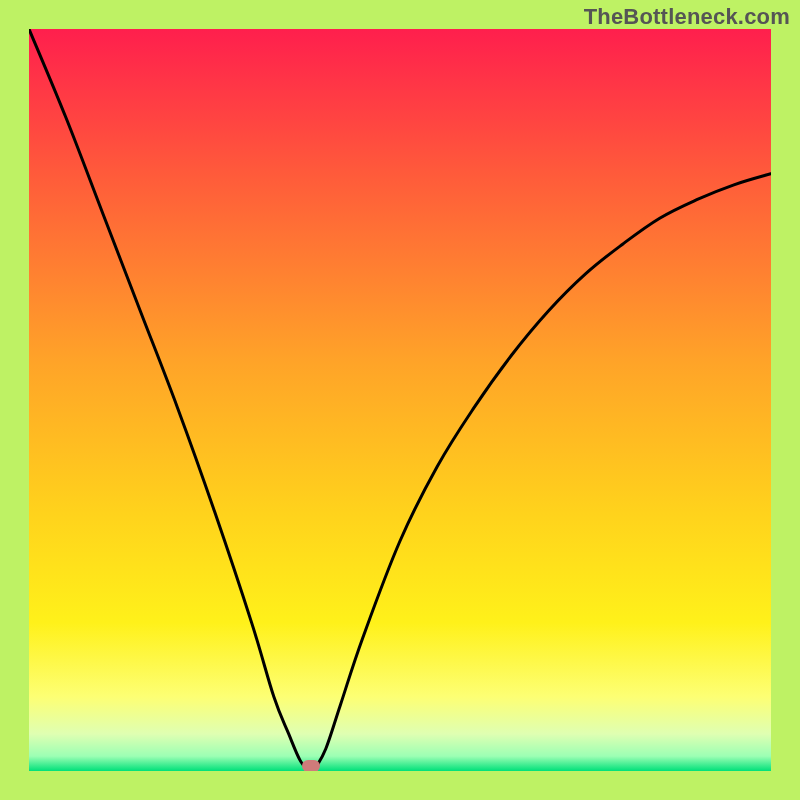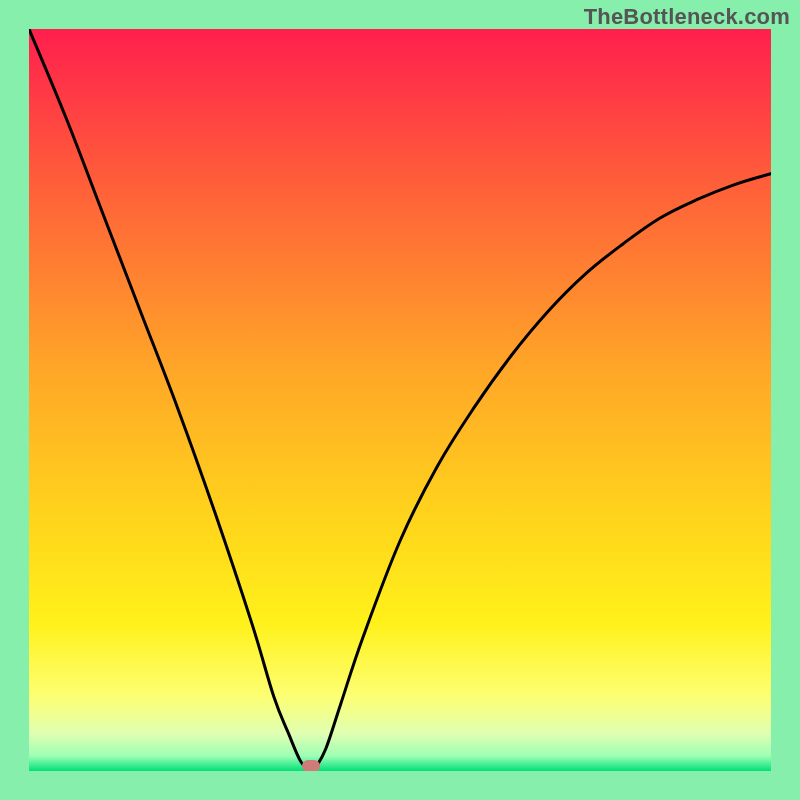--- a/index.html
+++ b/index.html
@@ -1,21 +1,21 @@
 <!DOCTYPE html>
 <html><head>
 <meta charset="utf-8">
 <style>
   * { margin: 0; padding: 0; box-sizing: border-box; }
   html, body { width: 800px; height: 800px; overflow: hidden; background: #000; }
   .frame {
     position: relative;
     width: 800px;
     height: 800px;
-    background: #86efac;
+    background: #bef264;
   }
   .watermark {
     position: absolute;
     top: 4px;
     right: 10px;
     font-family: Arial, Helvetica, sans-serif;
     font-size: 22px;
     font-weight: bold;
     color: #555;
     letter-spacing: 0.2px;

